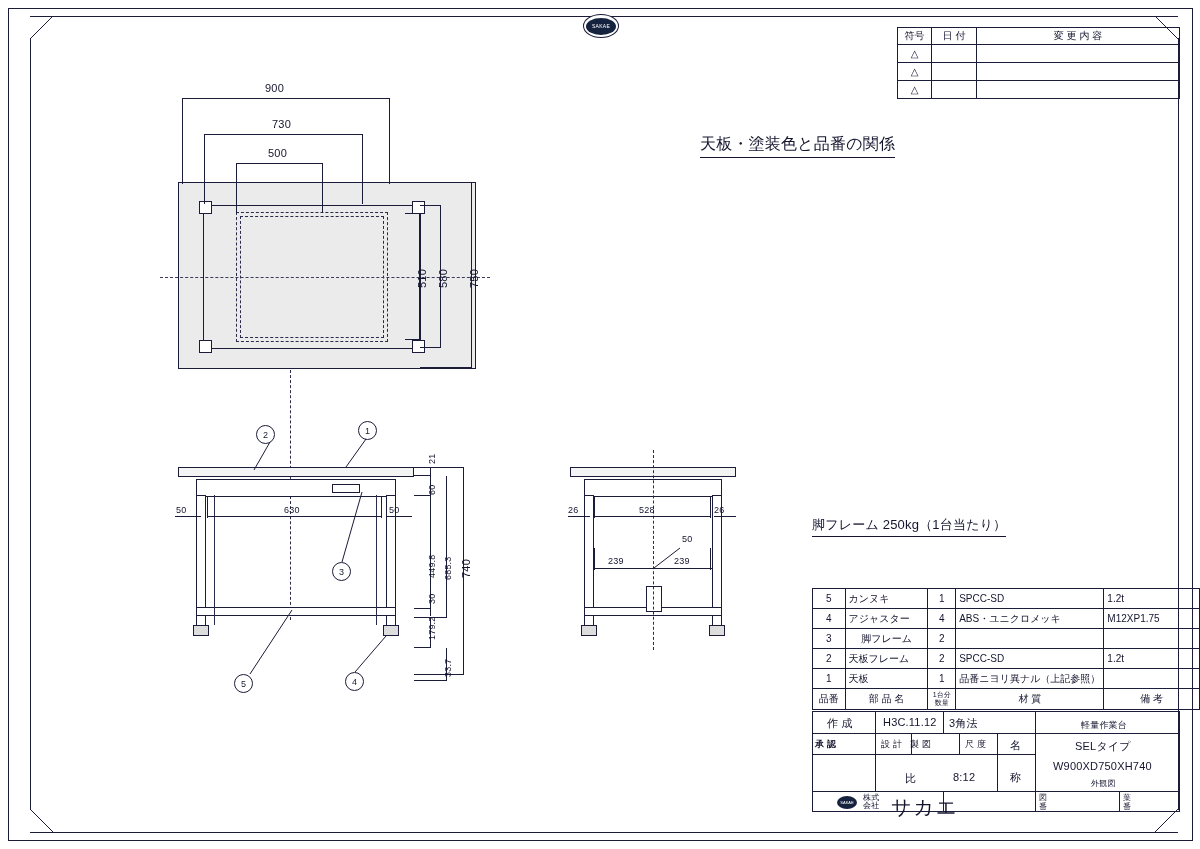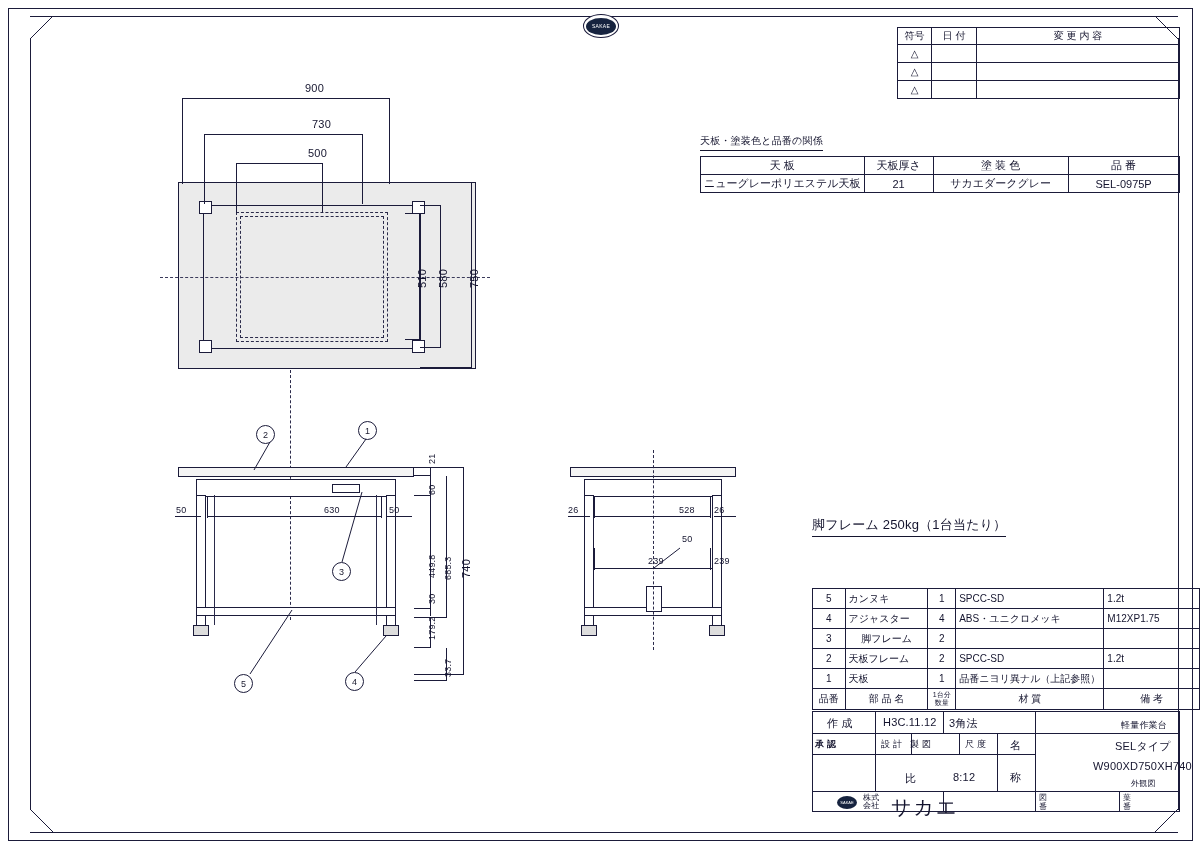--- a/index.html
+++ b/index.html
@@ -6,23 +6,23 @@
   body{width:1200px;height:849px;font-family:"Liberation Sans",sans-serif;color:#1a1a2e;}
   #sheet{position:relative;width:1200px;height:849px;overflow:hidden;background:#fff;}
   .abs{position:absolute;}
   .ln{position:absolute;background:#1b1b3a;}
   .h{height:1px;}
   .v{width:1px;}
   .thin{background:#2a2a4a;}
   .txt{position:absolute;font-size:11px;color:#14142e;white-space:nowrap;letter-spacing:0.2px;}
   .txt.sm{font-size:9px;}
   .txt.xs{font-size:8px;}
-  .txt.md{font-size:10px;}
+  .txt.md{font-size:16px;}
   .txt.lg{font-size:13px;}
-  .ctr{text-align:center;margin-left:40px;}
+  .ctr{text-align:center;}
   .rot{transform-origin:left top;}
   table.grid{position:absolute;border-collapse:collapse;font-size:10px;color:#14142e;}
   table.grid td,table.grid th{border:1px solid #1b1b3a;padding:1px 3px;font-weight:normal;text-align:center;white-space:nowrap;}
   .dashv{position:absolute;border-left:1px dashed #2a2a4a;width:0;}
   .center-line{position:absolute;border-top:1px dashed #3a3a5a;height:0;}
   .fill{position:absolute;background:#ebebeb;border:1px solid #1b1b3a;}
   .circ{position:absolute;border:1px solid #1b1b3a;border-radius:50%;display:flex;align-items:center;justify-content:center;font-size:9px;}
   .logo{position:absolute;border-radius:50%;background:#1b2a4a;color:#fff;display:flex;align-items:center;justify-content:center;font-size:6px;}
   .ul{border-bottom:1px solid #14142e;}
 </style>
@@ -130,36 +130,20 @@
   <div class="ln h" style="left:420px;top:205px;width:21px;"></div>
   <div class="ln h" style="left:420px;top:347px;width:21px;"></div>
   <div class="txt rot" style="left:437px;top:288px;transform:rotate(-90deg);">580</div>
 
   <div class="ln v" style="left:419px;top:213px;height:126px;"></div>
   <div class="ln h" style="left:405px;top:213px;width:15px;"></div>
   <div class="ln h" style="left:405px;top:339px;width:15px;"></div>
   <div class="txt rot" style="left:416px;top:288px;transform:rotate(-90deg);">510</div>
 
   <div class="txt md ul" style="left:700px;top:134px;padding-bottom:2px;">天板・塗装色と品番の関係</div>
-  <table class="grid" style="left:700px;top:156px;font-size:11px;">
-    <tbody>
-        <tr>
-      <th style="width:152px;">天 板</th>
-      <th style="width:62px;">天板厚さ</th>
-      <th style="width:128px;">塗 装 色</th>
-      <th style="width:104px;">品 番</th>
-    </tr>
-    <tr>
-      <td>ニューグレーポリエステル天板</td>
-      <td>21</td>
-      <td>サカエダークグレー</td>
-      <td>SEL-0975P</td>
-    </tr>
-  </tbody>
-    </table>
 
   <div class="abs" style="left:178px;top:467px;width:234px;height:8px;border:1px solid #1b1b3a;background:#f4f4f4;"></div>
 
   <div class="abs" style="left:196px;top:479px;width:198px;height:16px;border:1px solid #1b1b3a;background:#fff;"></div>
 
   <div class="abs" style="left:332px;top:484px;width:26px;height:7px;border:1px solid #1b1b3a;background:#fff;"></div>
 
   <div class="abs" style="left:196px;top:495px;width:8px;height:130px;border:1px solid #1b1b3a;background:#fff;"></div>
   <div class="abs" style="left:386px;top:495px;width:8px;height:130px;border:1px solid #1b1b3a;background:#fff;"></div>
 

